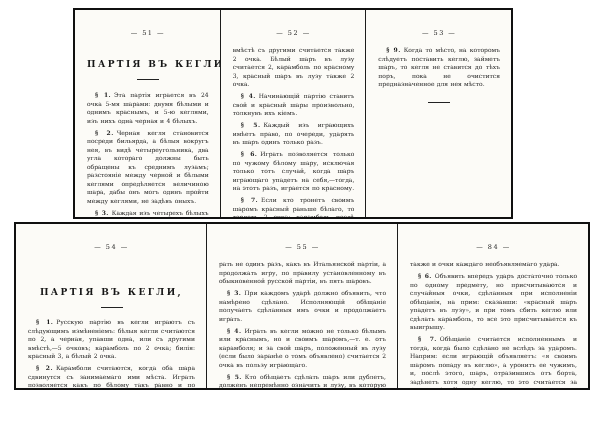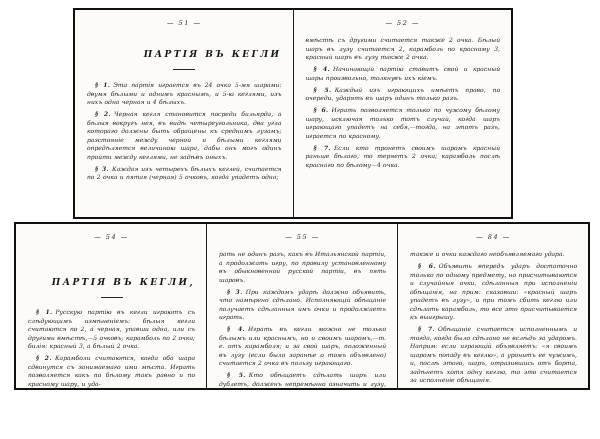--- a/index.html
+++ b/index.html
@@ -1,30 +1,30 @@
 <!DOCTYPE html>
 <html><head>
 <meta charset="utf-8">
 <style>
   html,body{margin:0;padding:0;}
   body{width:600px;height:439px;background:#ffffff;font-family:"DejaVu Serif","Liberation Serif",serif;}
   .canvas{position:relative;width:600px;height:439px;background:#ffffff;overflow:hidden;}
   .spread{position:absolute;background:#fcfbf7;border:2px solid #101010;display:flex;box-sizing:border-box;}
   .spread-top{left:73px;top:8px;width:440px;height:211px;}
   .spread-bottom{left:14px;top:222px;width:576px;height:168px;}
-  .page{flex:1 1 0;border-right:1px solid #1c1c1c;padding:9px 11px 5px 12px;overflow:hidden;box-sizing:border-box;font-style:italic;}
+  .page{flex:1 1 0;border-right:1px solid #1c1c1c;padding:19px 11px 5px 12px;overflow:hidden;box-sizing:border-box;}
   .page:last-child{border-right:none;}
   .page-number{text-align:center;font-size:6.5px;letter-spacing:1.5px;margin-bottom:9px;color:#242424;white-space:nowrap;}
   .para{font-size:6px;line-height:1.42;text-align:justify;margin:0 0 3.5px 0;color:#1d1d1d;text-indent:8px;word-spacing:0.4px;}
   .para.cont{text-indent:0;}
   .sec{font-weight:bold;letter-spacing:0.4px;margin-right:3px;white-space:nowrap;}
   .title-block{text-align:center;}
   .spread-top .title-block{margin-top:22px;margin-bottom:11px;}
   .spread-bottom .title-block{margin-top:36px;margin-bottom:10px;}
-  .title-main{font-size:9px;font-weight:bold;letter-spacing:2.4px;white-space:nowrap;color:#161616;text-align:right;}
+  .title-main{font-size:9px;font-weight:bold;letter-spacing:2.4px;white-space:nowrap;color:#161616;}
   .title-sub{font-size:7.5px;font-weight:bold;letter-spacing:1.2px;margin-top:7px;color:#161616;}
   .title-rule{width:22px;border-top:1px solid #222;margin:10px auto 0 auto;height:0;}
   .end-rule{width:22px;border-top:1px solid #222;margin:13px auto 0 auto;height:0;}
 </style>
 </head>
 <body>
 
 <div class="canvas">
   <section class="spread spread-top">
       <article class="page">
@@ -37,20 +37,25 @@
         <p class="para"><span class="sec">§ 2.</span><span>Черная кегля становится посреди бильярда, а бѣлыя вокругъ нея, въ видѣ четыреугольника, два угла котораго должны быть обращены къ среднимъ лузамъ; разстояніе между черной и бѣлыми кеглями опредѣляется величиною шара, дабы онъ могъ одинъ пройти между кеглями, не задѣвъ оныхъ.</span></p>
         <p class="para"><span class="sec">§ 3.</span><span>Каждая изъ четырехъ бѣлыхъ кеглей, считается по 2 очка и пятая (черная) 5 очковъ, когда упадетъ одна;</span></p>
       </article>
       <article class="page">
         <div class="page-number">— 52 —</div>
         <p class="para cont"><span>вмѣстѣ съ другими считается также 2 очка. Бѣлый шаръ въ лузу считается 2, карамболь по красному 3, красный шаръ въ лузу также 2 очка.</span></p>
         <p class="para"><span class="sec">§ 4.</span><span>Начинающій партію ставитъ свой и красный шары произвольно, толкнувъ ихъ кіемъ.</span></p>
         <p class="para"><span class="sec">§ 5.</span><span>Каждый изъ играющихъ имѣетъ право, по очереди, ударять въ шаръ одинъ только разъ.</span></p>
         <p class="para"><span class="sec">§ 6.</span><span>Играть позволяется только по чужому бѣлому шару, исключая только тотъ случай, когда шаръ играющаго упадетъ на себя,—тогда, на этотъ разъ, играется по красному.</span></p>
         <p class="para"><span class="sec">§ 7.</span><span>Если кто тронетъ своимъ шаромъ красный раньше бѣлаго, то теряетъ 2 очка; карамболь послѣ краснаго по бѣлому—4 очка.</span></p>
+      </article>
+      <article class="page">
+        <div class="page-number">— 53 —</div>
+        <p class="para"><span class="sec">§ 9.</span><span>Когда то мѣсто, на которомъ слѣдуетъ поставить кеглю, займетъ шаръ, то кегля не ставится до тѣхъ поръ, пока не очистится предназначенное для нея мѣсто.</span></p>
+        <div class="end-rule"></div>
       </article>
     </section>
   <section class="spread spread-bottom">
       <article class="page">
         <div class="page-number">— 54 —</div>
         <div class="title-block">
           <div class="title-main">ПАРТІЯ ВЪ КЕГЛИ,</div>
           <div class="title-rule"></div>
         </div>
         <p class="para"><span class="sec">§ 1.</span><span>Русскую партію въ кегли играютъ съ слѣдующимъ измѣненіемъ: бѣлыя кегли считаются по 2, а черная, упавши одна, или съ другими вмѣстѣ,—5 очковъ; карамболь по 2 очка; билія: красный 3, а бѣлый 2 очка.</span></p>

